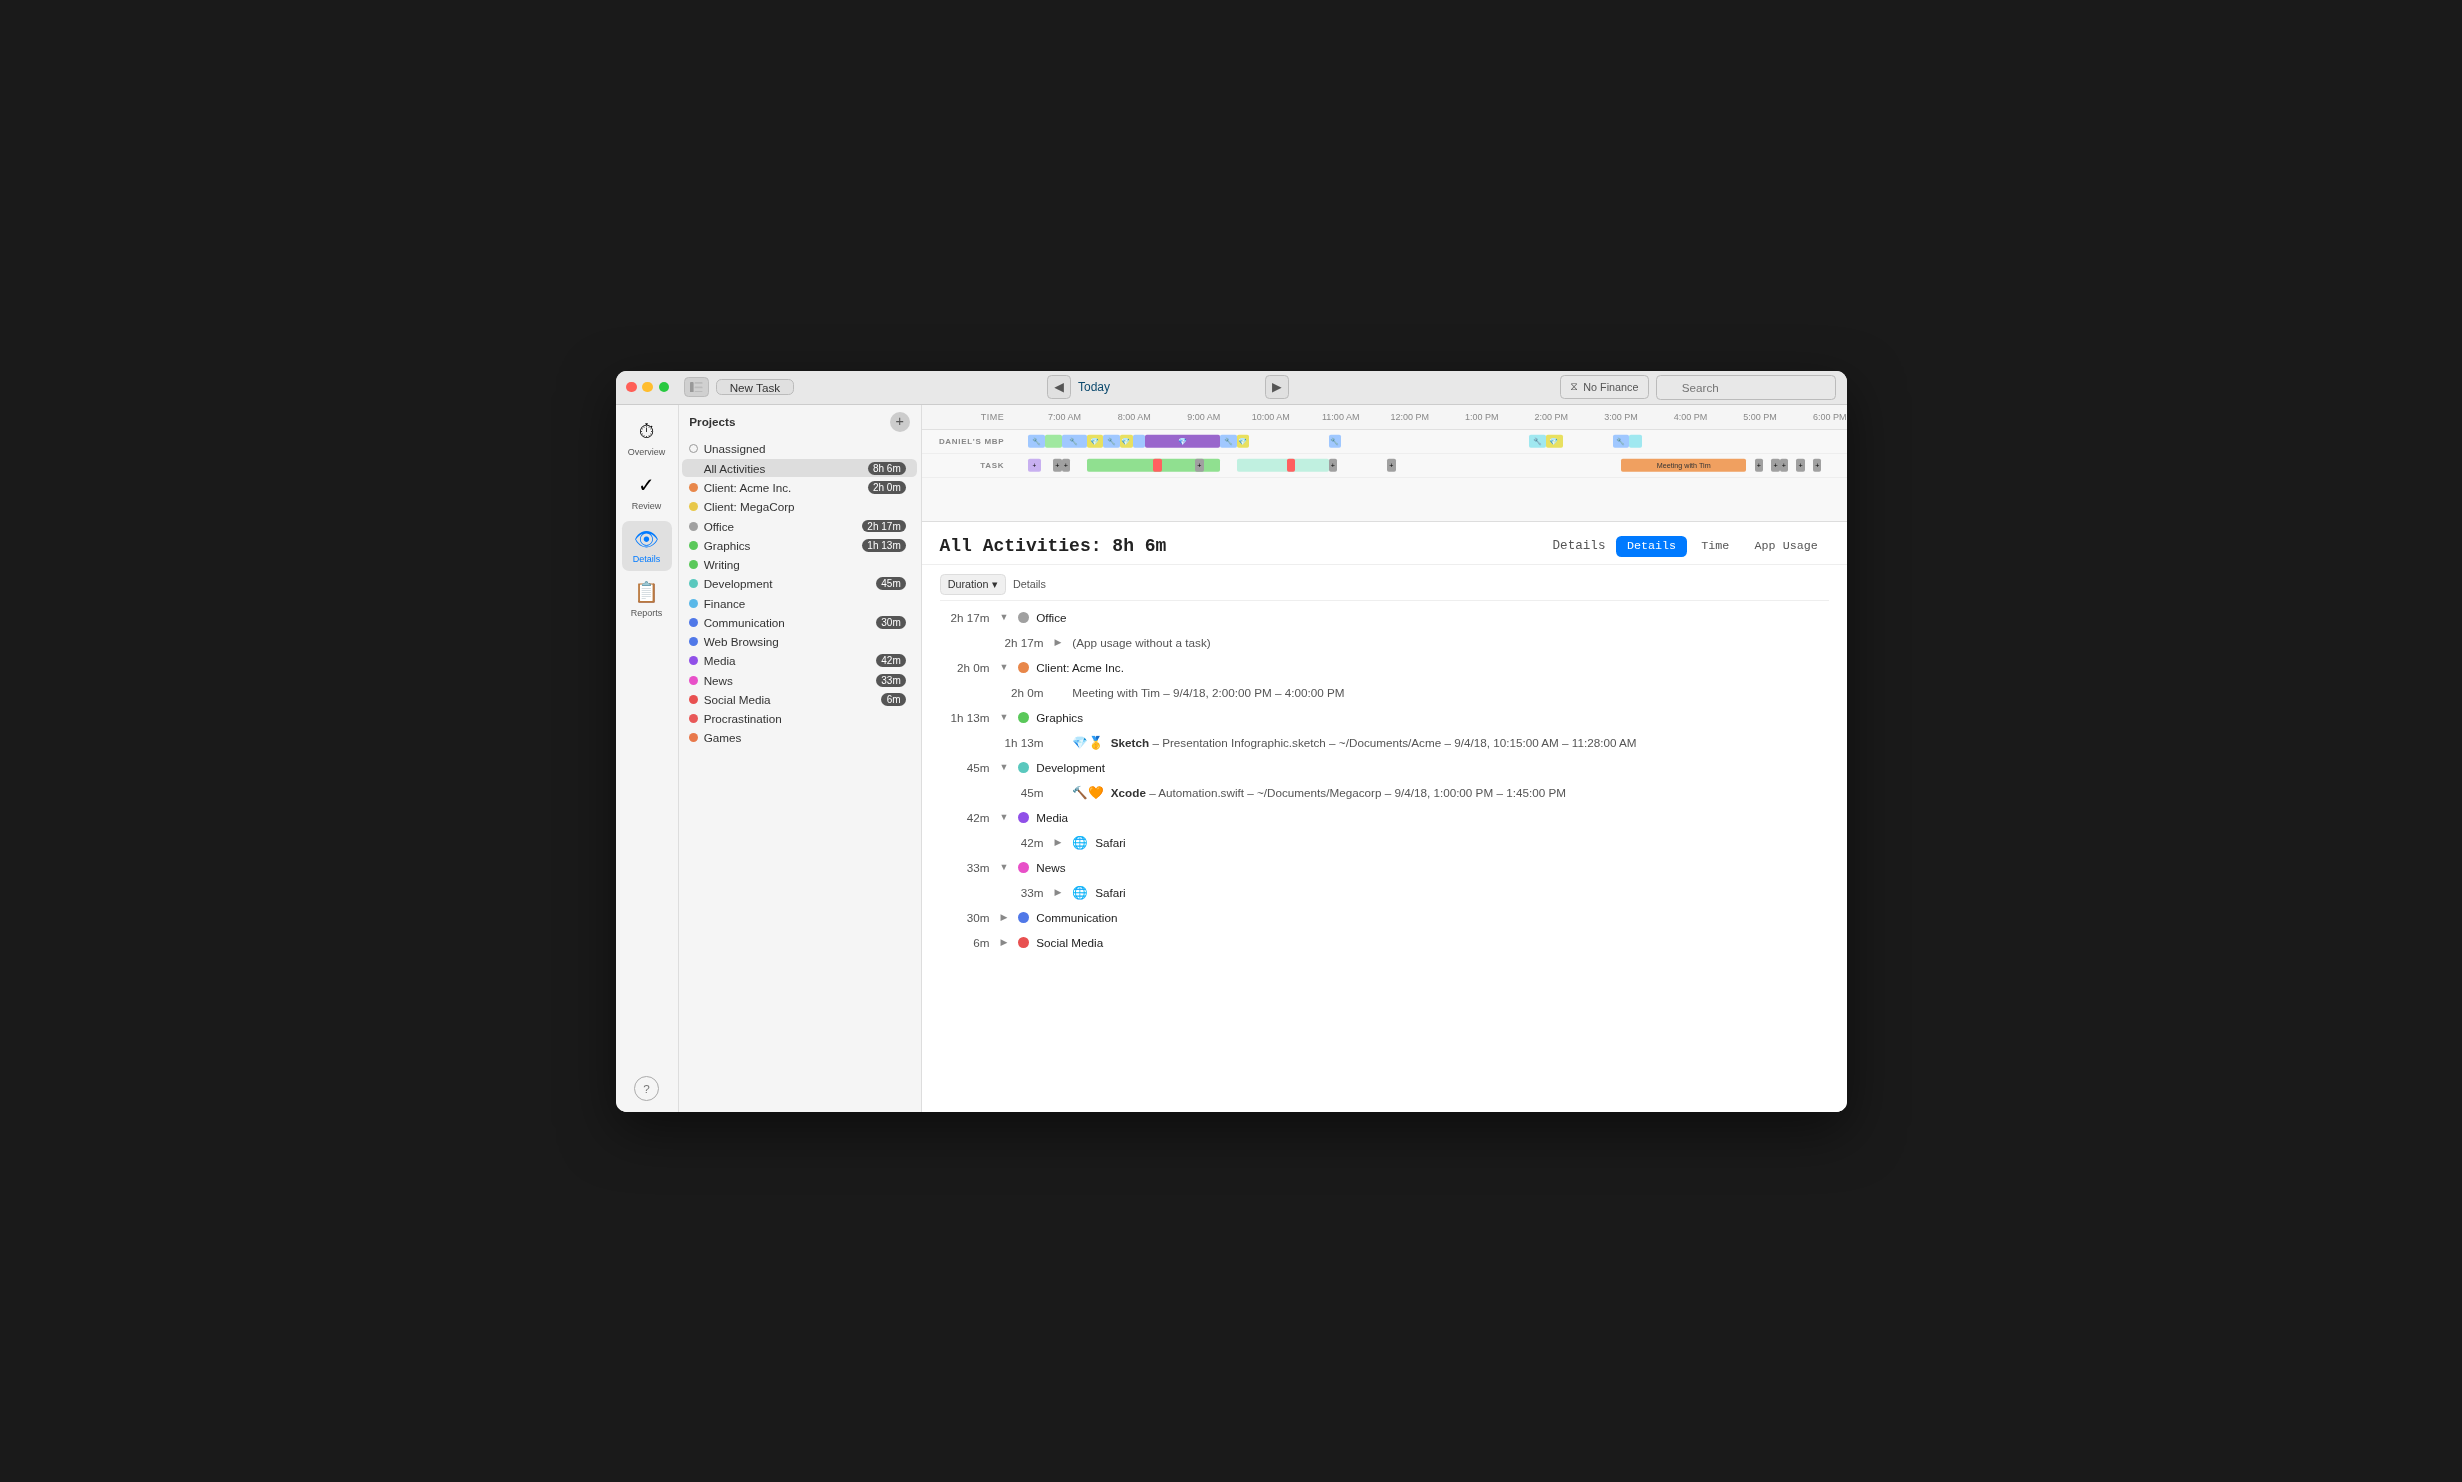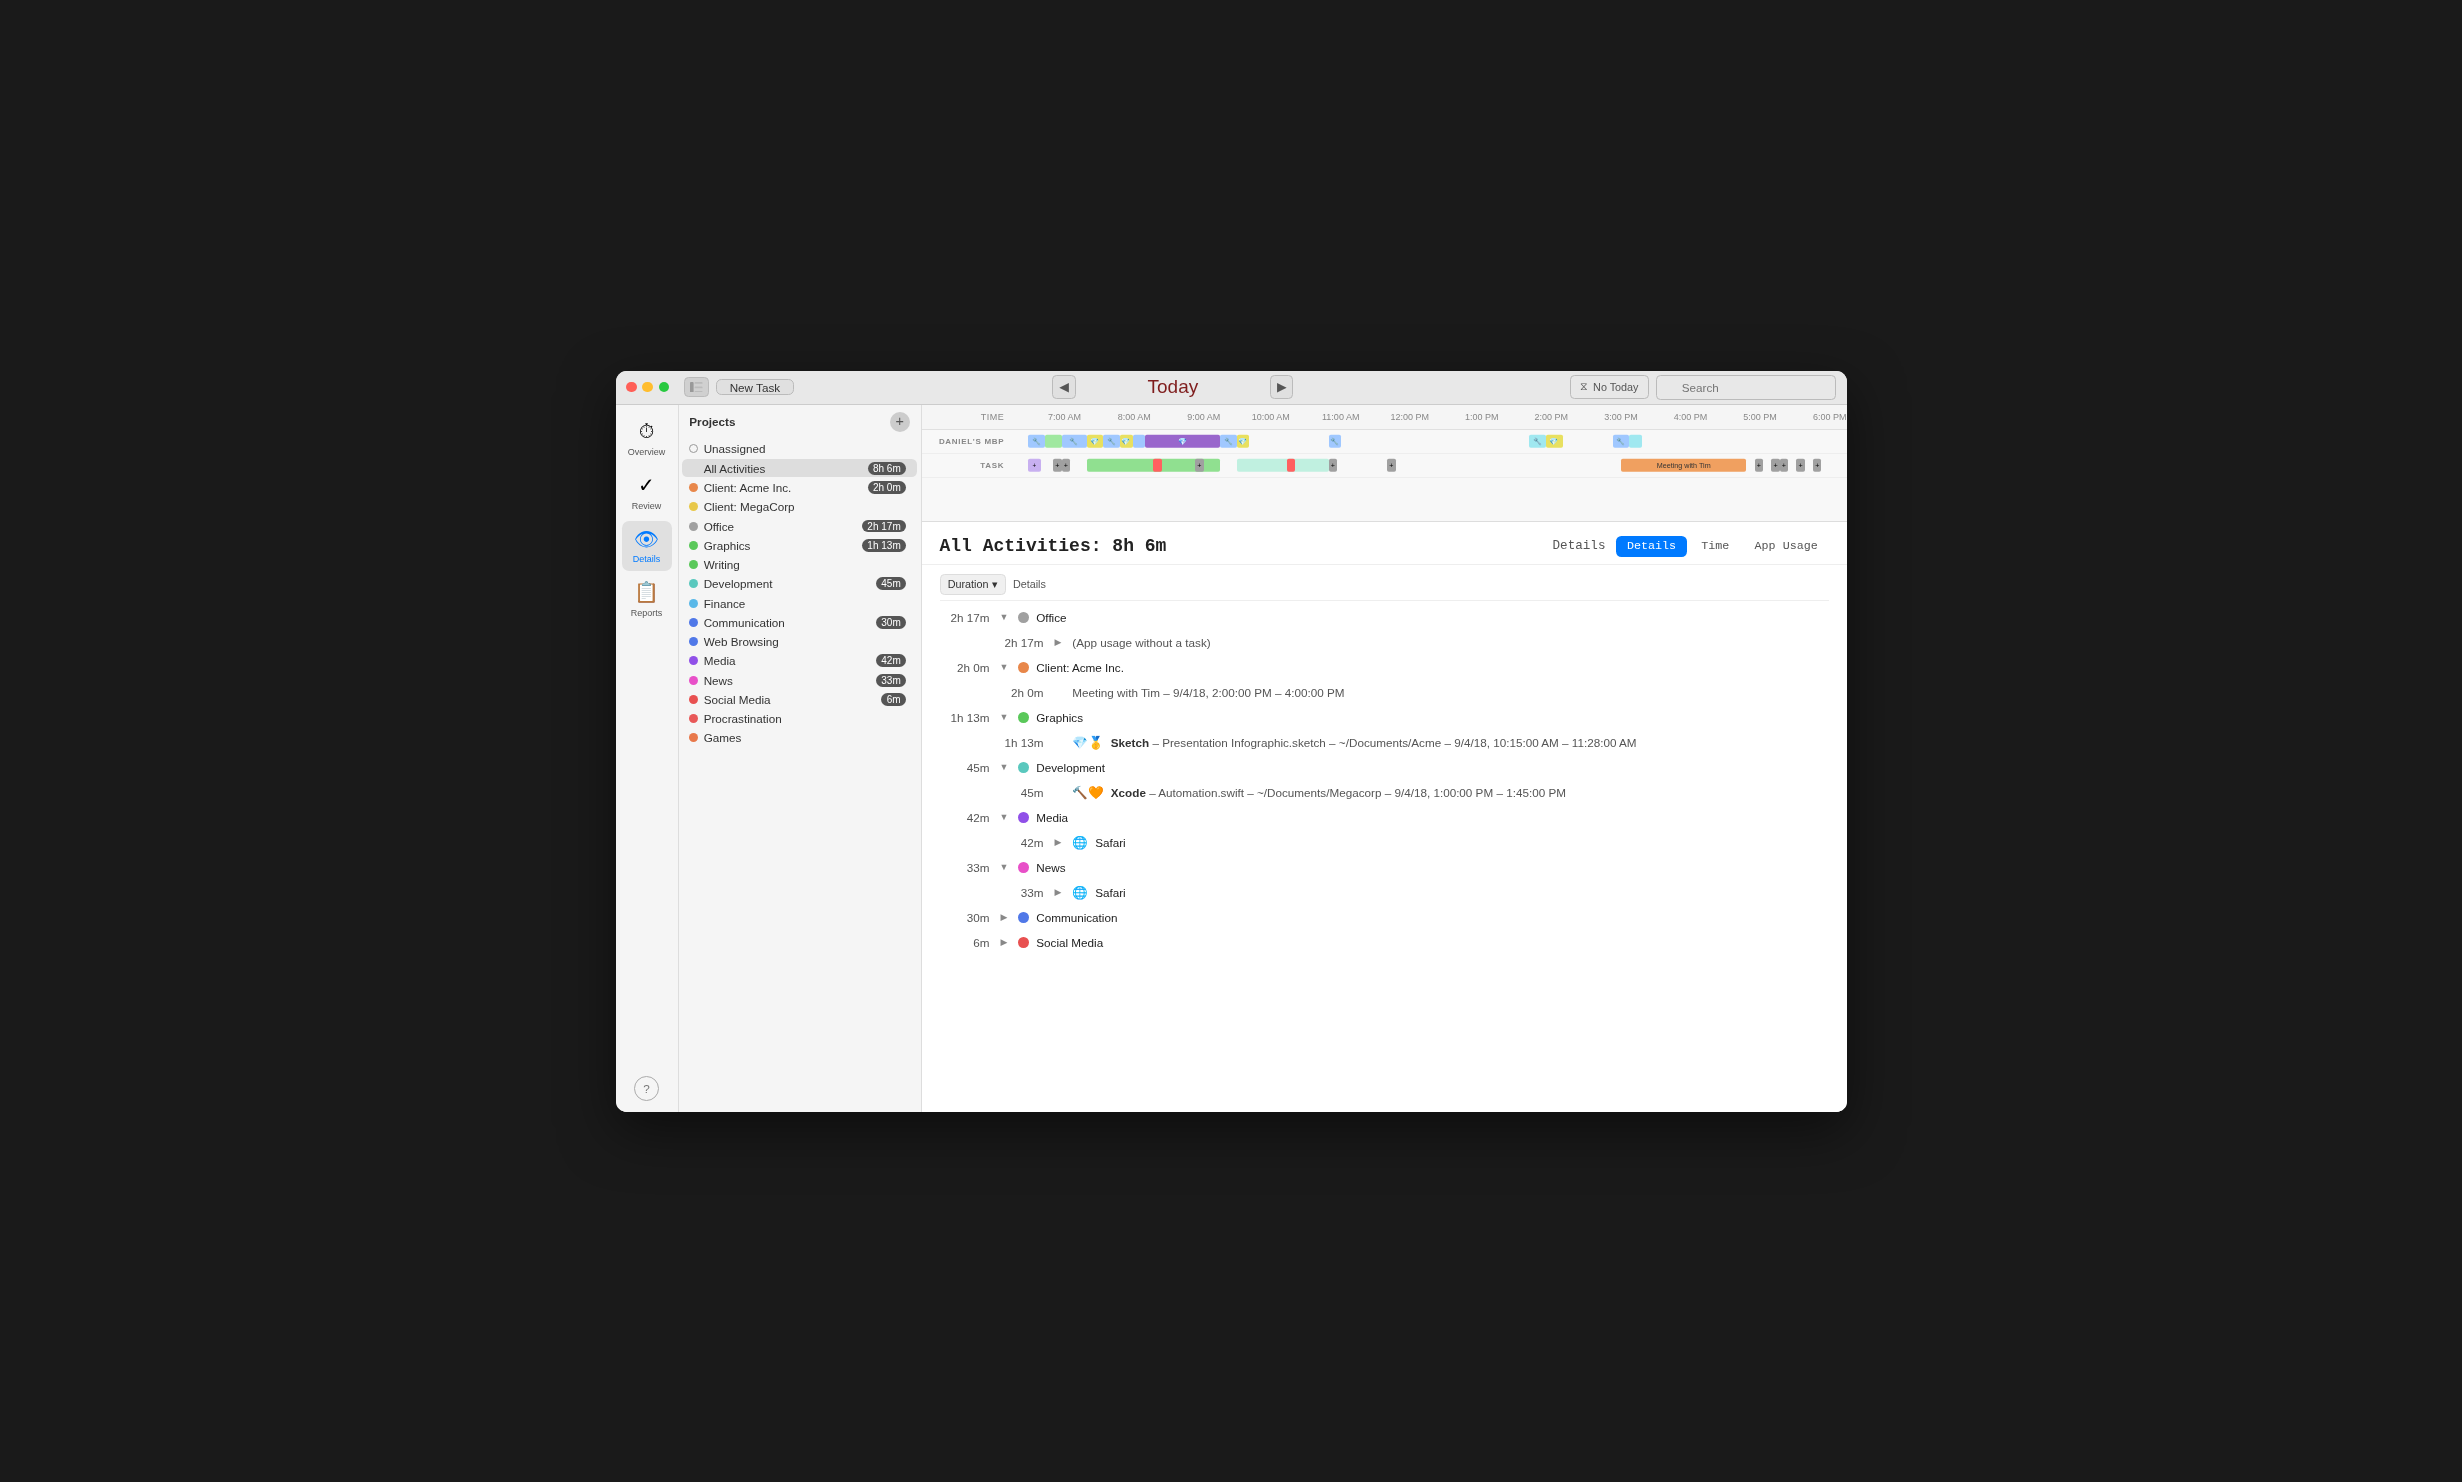--- a/index.html
+++ b/index.html
@@ -75,25 +75,25 @@
       border-radius: 4.5px;
       border: 0.9px solid #bbb;
       display: flex;
       align-items: center;
       justify-content: center;
       cursor: pointer;
       font-size: 12.6px;
       color: #555;
     }
     .today-label {
-      font-size: 19px;
+      font-size: 12px;
       font-weight: 500;
-      color: #7f1d1d;
+      color: #0c4a6e;
       min-width: 180px;
-      text-align: center;
+      text-align: left;
     }
     .filter-area {
       display: flex;
       align-items: center;
       gap: 7.2px;
       margin-left: 18px;
     }
     .filter-btn {
       height: 23.4px;
       padding: 0 9px;
@@ -464,21 +464,21 @@
     </div>
     <button class="new-task-btn">New Task</button>
     <div style="flex:1; display:flex; align-items:center; justify-content:center; gap:7.2px;">
       <div class="nav-arrow">◀</div>
       <div class="today-label">Today</div>
       <div class="nav-arrow">▶</div>
     </div>
     <div class="filter-area">
       <div class="filter-btn">
         <span>⧖</span>
-        <span>No Today</span>
+        <span>No Finance</span>
       </div>
       <div class="search-wrapper">
         <span class="search-icon-inner">🔍</span>
         <input type="text" class="search-box" placeholder="Search" style="">
       </div>
     </div>
   </div>
 
   <div class="main-layout">
 

